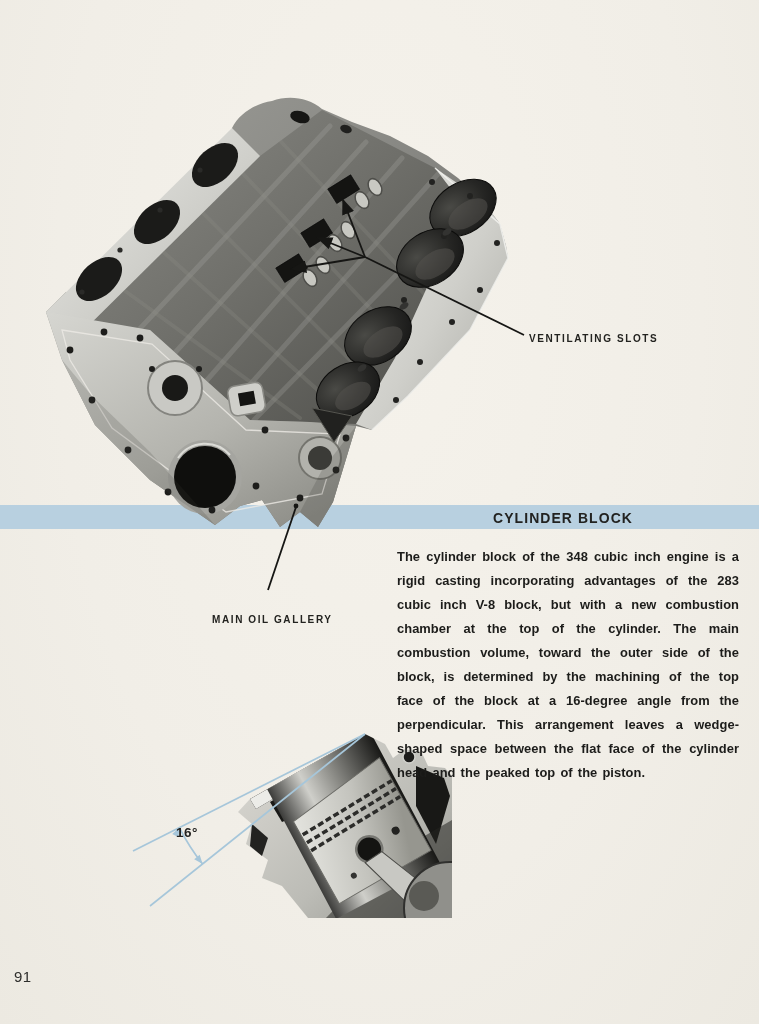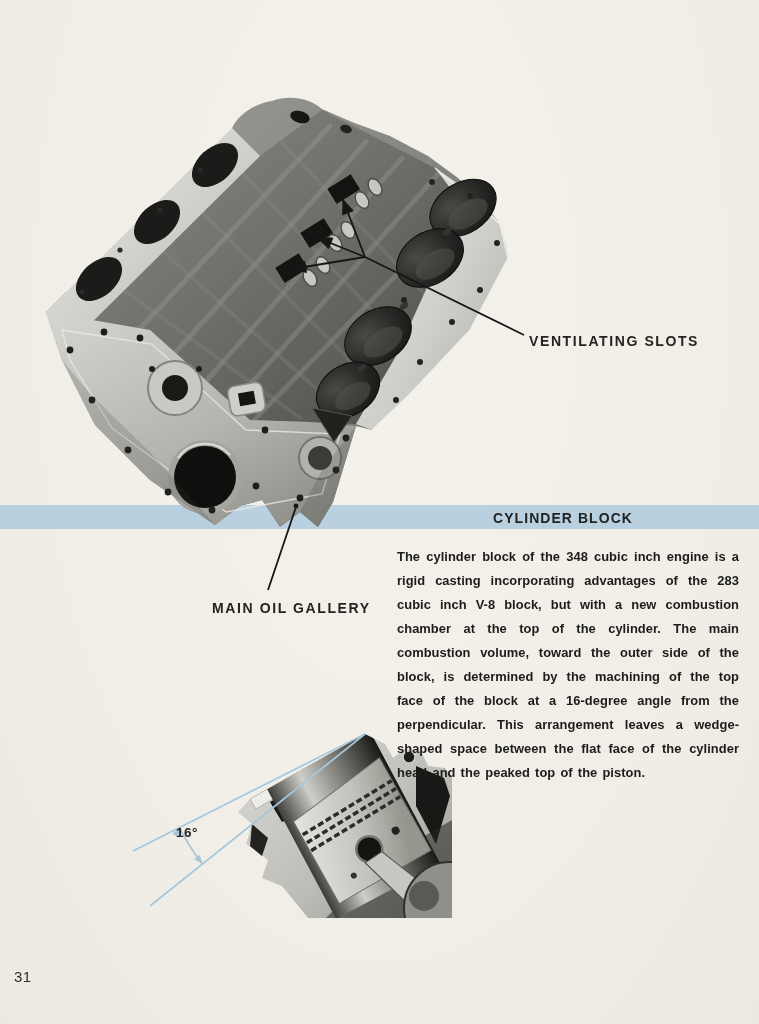--- a/index.html
+++ b/index.html
@@ -12,25 +12,25 @@
     position:absolute;left:0;top:505px;width:759px;height:24px;
     background:var(--band,#b8d0e0);z-index:1;padding-left:11px;
   }
   .band-title{
     position:absolute;left:563px;top:4px;white-space:nowrap;
     transform:translateX(-50%) scaleX(.9);transform-origin:center;
     font-weight:700;font-size:15.5px;letter-spacing:1.2px;color:#222220;
   }
   .figs{position:absolute;left:0;top:0;width:759px;height:1024px;z-index:2;}
   .callout-label{
-    position:absolute;z-index:3;font-weight:700;font-size:14px;
+    position:absolute;z-index:3;font-weight:700;font-size:10px;
     letter-spacing:1.6px;color:#232320;white-space:nowrap;
   }
   .label-vent{left:529px;top:333px;}
-  .label-oil{left:212px;top:600px;}
+  .label-oil{left:212px;top:614px;}
   .label-angle{
     position:absolute;z-index:3;left:176px;top:825px;
     font-weight:700;font-size:13.5px;color:#222220;letter-spacing:.5px;
   }
   .body-text{
     position:absolute;z-index:3;left:397px;top:545px;width:342px;margin:0;
     font-weight:700;font-size:12.9px;line-height:24px;letter-spacing:.05px;
     word-spacing:1.5px;text-align:justify;color:var(--ink,#1c1c1a);
   }
   .page-number{
@@ -280,14 +280,14 @@
       </g>
     </g>
   </svg>
 
   <div class="callout-label label-vent">VENTILATING SLOTS</div>
   <div class="callout-label label-oil">MAIN OIL GALLERY</div>
   <div class="label-angle">16°</div>
 
   <p class="body-text">The cylinder block of the 348 cubic inch engine is a rigid casting incorporating advantages of the 283 cubic inch V-8 block, but with a new combustion chamber at the top of the cylinder. The main combustion volume, toward the outer side of the block, is determined by the machining of the top face of the block at a 16-degree angle from the perpendicular. This arrangement leaves a wedge-shaped space between the flat face of the cylinder head and the peaked top of the piston.</p>
 
-  <div class="page-number">31</div>
+  <div class="page-number">91</div>
 </div>
 
 </body></html>

